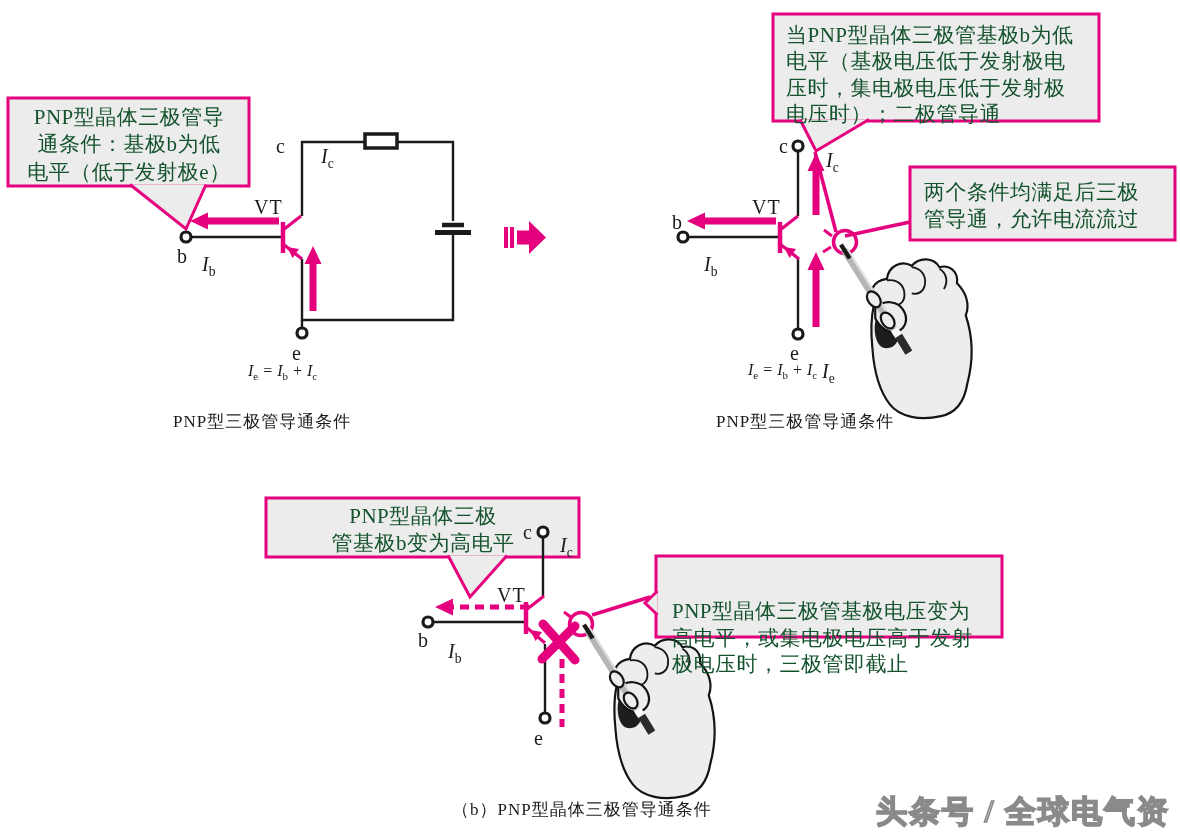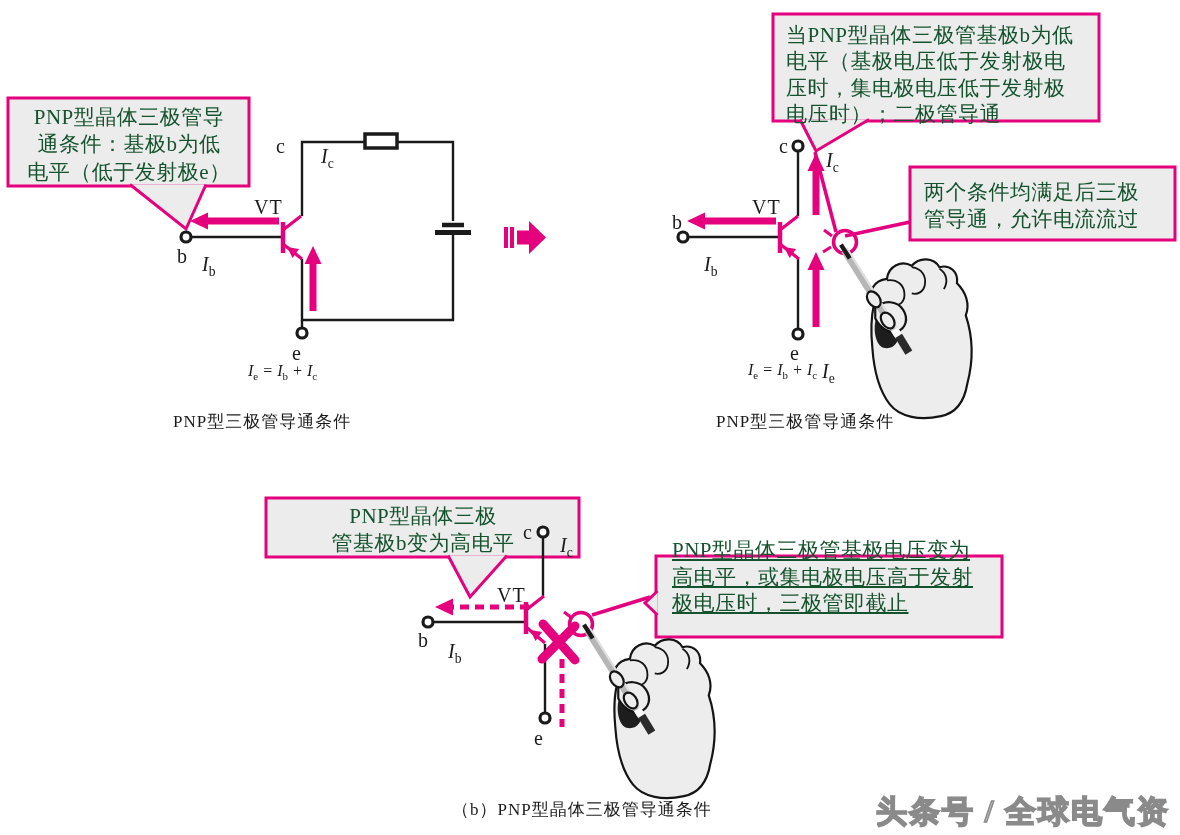--- a/index.html
+++ b/index.html
@@ -199,21 +199,21 @@
 电平（基极电压低于发射极电
 压时，集电极电压低于发射极
 电压时）；二极管导通</div>
 
   <div class="callout-text" style="left:924px;top:179px;width:244px;">两个条件均满足后三极
 管导通，允许电流流过</div>
 
   <div class="callout-text center" style="left:268px;top:503px;width:310px;">PNP型晶体三极
 管基极b变为高电平</div>
 
-  <div class="callout-text" style="left:672px;top:537px;width:322px;line-height:1.27;text-decoration:underline;">PNP型晶体三极管基极电压变为
+  <div class="callout-text" style="left:672px;top:598px;width:322px;line-height:1.27;">PNP型晶体三极管基极电压变为
 高电平，或集电极电压高于发射
 极电压时，三极管即截止</div>
 
   <div class="lbl" style="left:276px;top:136px;">c</div>
   <div class="lbl cur" style="left:321px;top:146px;"><i>I</i><sub>c</sub></div>
   <div class="lbl" style="left:254px;top:197px;letter-spacing:1px;">VT</div>
   <div class="lbl" style="left:177px;top:246px;">b</div>
   <div class="lbl cur" style="left:202px;top:254px;"><i>I</i><sub>b</sub></div>
   <div class="lbl" style="left:292px;top:343px;">e</div>
   <div class="lbl cur formula" style="left:248px;top:363px;">

